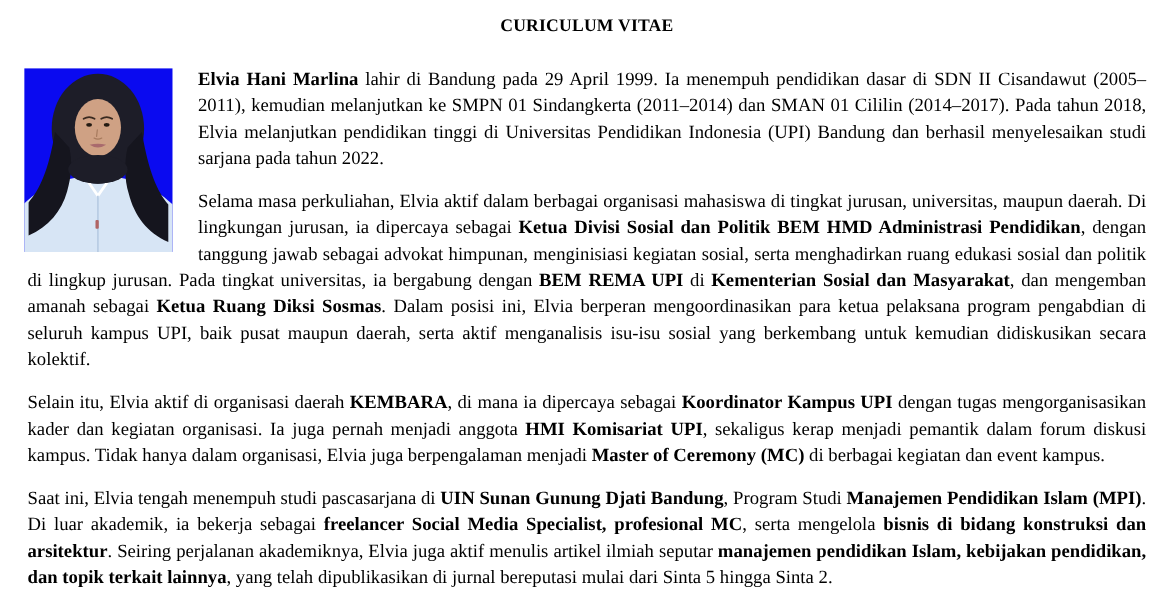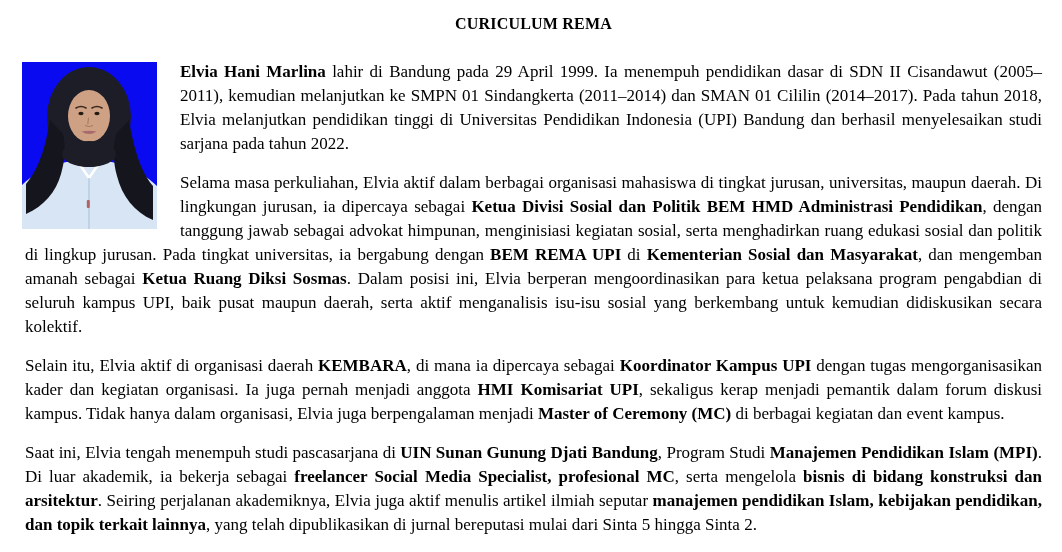--- a/index.html
+++ b/index.html
@@ -48,21 +48,21 @@
   .ph-skin  { fill: var(--photo-skin, #cfa184); }
   .ph-shirt { fill: var(--photo-shirt, #d7e5f5); }
   .ph-lips  { fill: var(--photo-lips, #a96a6d); }
   .ph-button{ fill: var(--photo-button, #b06060); }
 </style>
 </head>
 <body>
 
 <div class="page">
 
-  <h1 class="title">CURICULUM REMA</h1>
+  <h1 class="title">CURICULUM VITAE</h1>
 
   <div class="content" id="cv-content">
 
     <div class="photo">
       <svg viewBox="0 0 135 167" xmlns="http://www.w3.org/2000/svg">
 
         <rect class="ph-bg" x="0" y="0" width="135" height="167"></rect>
 
         <path class="ph-shirt" d="M0,167 L0,123 C20,104 42,98 67,98 C92,98 114,104 135,124 L135,167 Z"></path>
 

